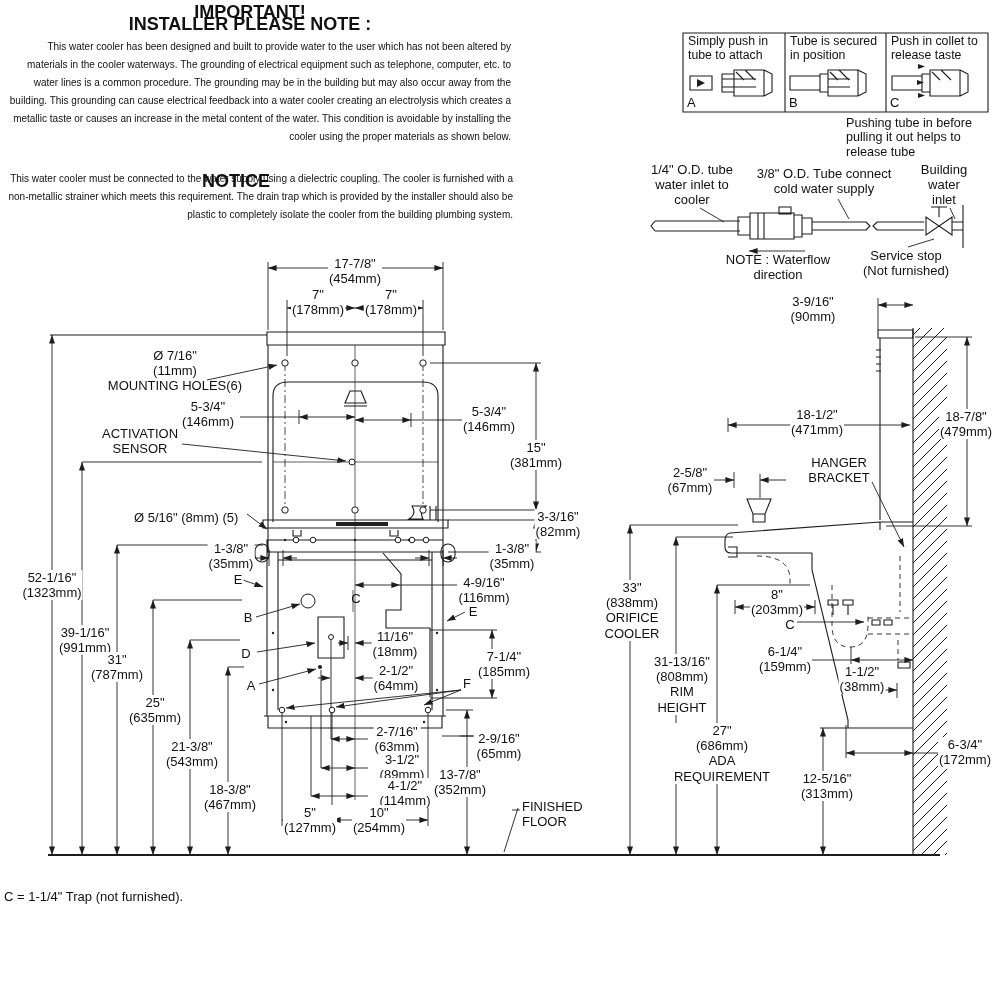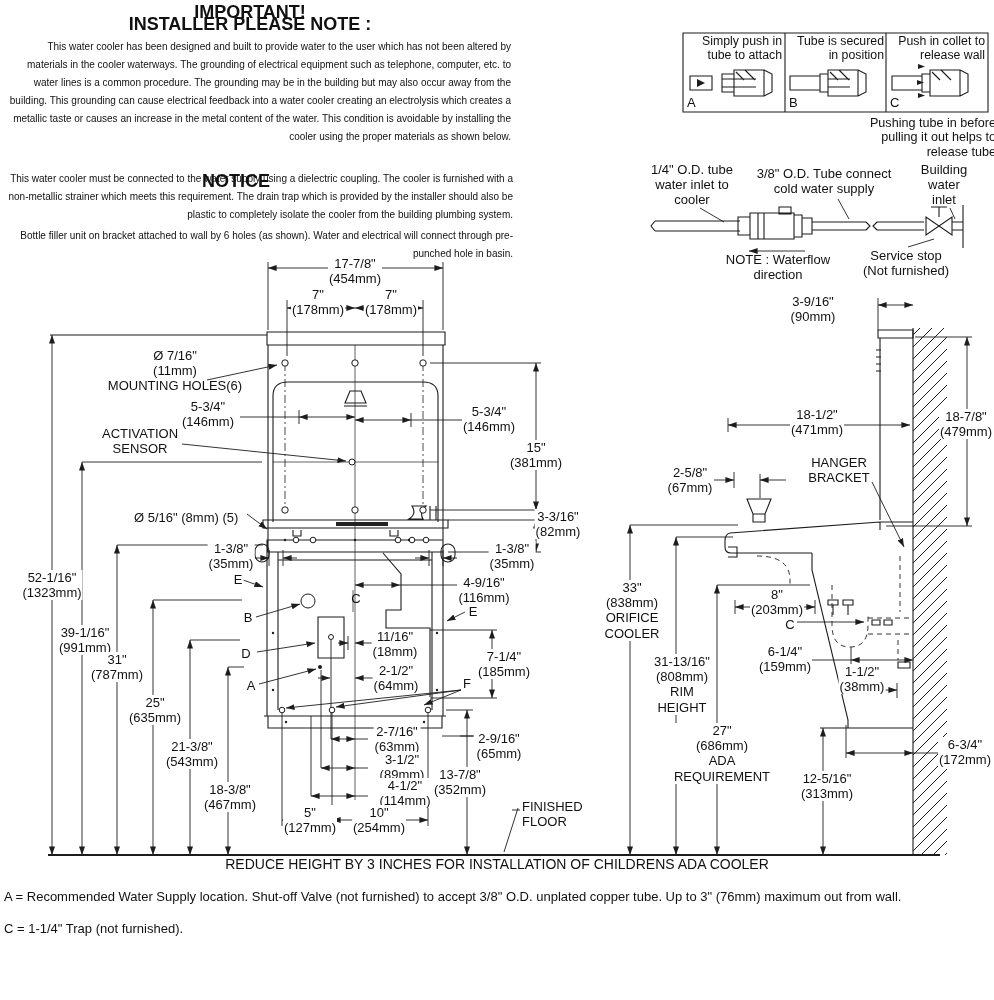--- a/index.html
+++ b/index.html
@@ -4,21 +4,21 @@
 <style>
   html,body{margin:0;padding:0;background:#fff}
   #page{position:relative;width:994px;height:1000px;background:#fff;overflow:hidden;
         font-family:"Liberation Sans",sans-serif;color:#111}
   svg{position:absolute;left:0;top:0}
   .lab{position:absolute;font:13px/15.2px "Liberation Sans",sans-serif;color:#111;
        text-align:center;transform:translateX(-50%);white-space:pre-line;background:#fff;padding:0 1px}
   .nl{transform:none;text-align:left}
   .nb{background:transparent}
   .b{font-weight:bold;font-size:18px;line-height:16px}
-  .s12{font-size:12.3px;line-height:13.8px;text-align:right;transform:none;background:transparent}
+  .s12{font-size:12.3px;line-height:13.8px;text-align:left;transform:none;background:transparent}
   .body{font-size:10px;line-height:18px;text-align:right;transform:none;background:transparent;white-space:normal}
   .big{font-size:14px}
   .lg div{font-size:13px;line-height:16.35px;white-space:nowrap}
   i.v{display:block;font-style:normal}
   .ol{stroke:#1d1d1d;stroke-width:1.1;fill:none}
   .thin{stroke:#1d1d1d;stroke-width:0.7;fill:none}
   .dd{stroke:#1d1d1d;stroke-width:0.8;fill:none;stroke-dasharray:8 3 2 3}
   .dsh{stroke:#1d1d1d;stroke-width:0.9;fill:none;stroke-dasharray:5 4}
   .dl{stroke:#1d1d1d;stroke-width:0.9;fill:none}
   .fl{stroke:#1d1d1d;stroke-width:2.2;fill:none}
@@ -219,25 +219,24 @@
   </g>
 
   <path class="fl" d="M48,855 H940"></path>
 </svg>
 
 <div class="lab b nb" style="left:250px;top:4px">IMPORTANT!</div>
 <div class="lab b nb" style="left:250px;top:16px">INSTALLER PLEASE NOTE :</div>
 <div class="lab body" style="left:4px;top:38px;width:506px">This water cooler has been designed and built to provide water to the user which has not been altered by materials in the cooler waterways. The grounding of electrical equipment such as telephone, computer, etc. to water lines is a common procedure. The grounding may be in the building but may also occur away from the building. This grounding can cause electrical feedback into a water cooler creating an electrolysis which creates a metallic taste or causes an increase in the metal content of the water. This condition is avoidable by installing the cooler using the proper materials as shown below.</div>
 <div class="lab b nb" style="left:236px;top:173px">NOTICE</div>
 <div class="lab body" style="left:4px;top:170px;width:508px">This water cooler must be connected to the water supply using a dielectric coupling. The cooler is furnished with a non-metallic strainer which meets this requirement. The drain trap which is provided by the installer should also be plastic to completely isolate the cooler from the building plumbing system.</div>
-<div class="lab body" style="left:4px;top:227px;width:508px">Bottle filler unit on bracket attached to wall by 6 holes (as shown). Water and electrical will connect through pre-punched hole in basin.</div>
 
 <div class="lab s12" style="left:687px;top:35px;width:94px">Simply push in tube to attach</div>
 <div class="lab s12" style="left:789px;top:35px;width:94px">Tube is secured in position</div>
-<div class="lab s12" style="left:890px;top:35px;width:94px">Push in collet to release wall</div>
+<div class="lab s12" style="left:890px;top:35px;width:94px">Push in collet to release taste</div>
 <div class="lab nl nb" style="left:686px;top:95px">A</div>
 <div class="lab nl nb" style="left:788px;top:95px">B</div>
 <div class="lab nl nb" style="left:889px;top:95px">C</div>
 <div class="lab s12" style="left:845px;top:116px;width:150px;font-size:12.6px;line-height:14.4px">Pushing tube in before pulling it out helps to release tube</div>
 
 <div class="lab nb" style="left:692px;top:162px">1/4" O.D. tube
 water inlet to
 cooler</div>
 <div class="lab nb" style="left:824px;top:166px">3/8" O.D. Tube connect
 cold water supply</div>
@@ -302,23 +301,21 @@
 <div class="lab" style="left:790px;top:617px">C</div>
 <div class="lab" style="left:785px;top:644px"><i class="v">6-1/4"</i><i class="v">(159mm)</i></div>
 <div class="lab" style="left:862px;top:664px"><i class="v">1-1/2"</i><i class="v">(38mm)</i></div>
 <div class="lab" style="left:682px;top:654px"><i class="v">31-13/16"</i><i class="v">(808mm)</i><i class="v">RIM
 HEIGHT</i></div>
 <div class="lab" style="left:722px;top:723px"><i class="v">27"</i><i class="v">(686mm)</i><i class="v">ADA
 REQUIREMENT</i></div>
 <div class="lab" style="left:965px;top:737px"><i class="v">6-3/4"</i><i class="v">(172mm)</i></div>
 <div class="lab" style="left:827px;top:771px"><i class="v">12-5/16"</i><i class="v">(313mm)</i></div>
 
-<div class="lab nb big" style="left:497px;top:857px;white-space:nowrap">REDUCE HEIGHT BY 3 INCHES FOR INSTALLATION OF CHILDRENS ADA COOLER</div>
 <div class="lab nl nb lg" style="left:3px;top:874px">
-  <div>A = Recommended Water Supply location. Shut-off Valve (not furnished) to accept 3/8" O.D. unplated copper tube. Up to 3" (76mm) maximum out from wall.</div>
   <div>C = 1-1/4" Trap (not furnished).</div>
   
   
   
   
 </div>
 
 </div>
 
 </body></html>

